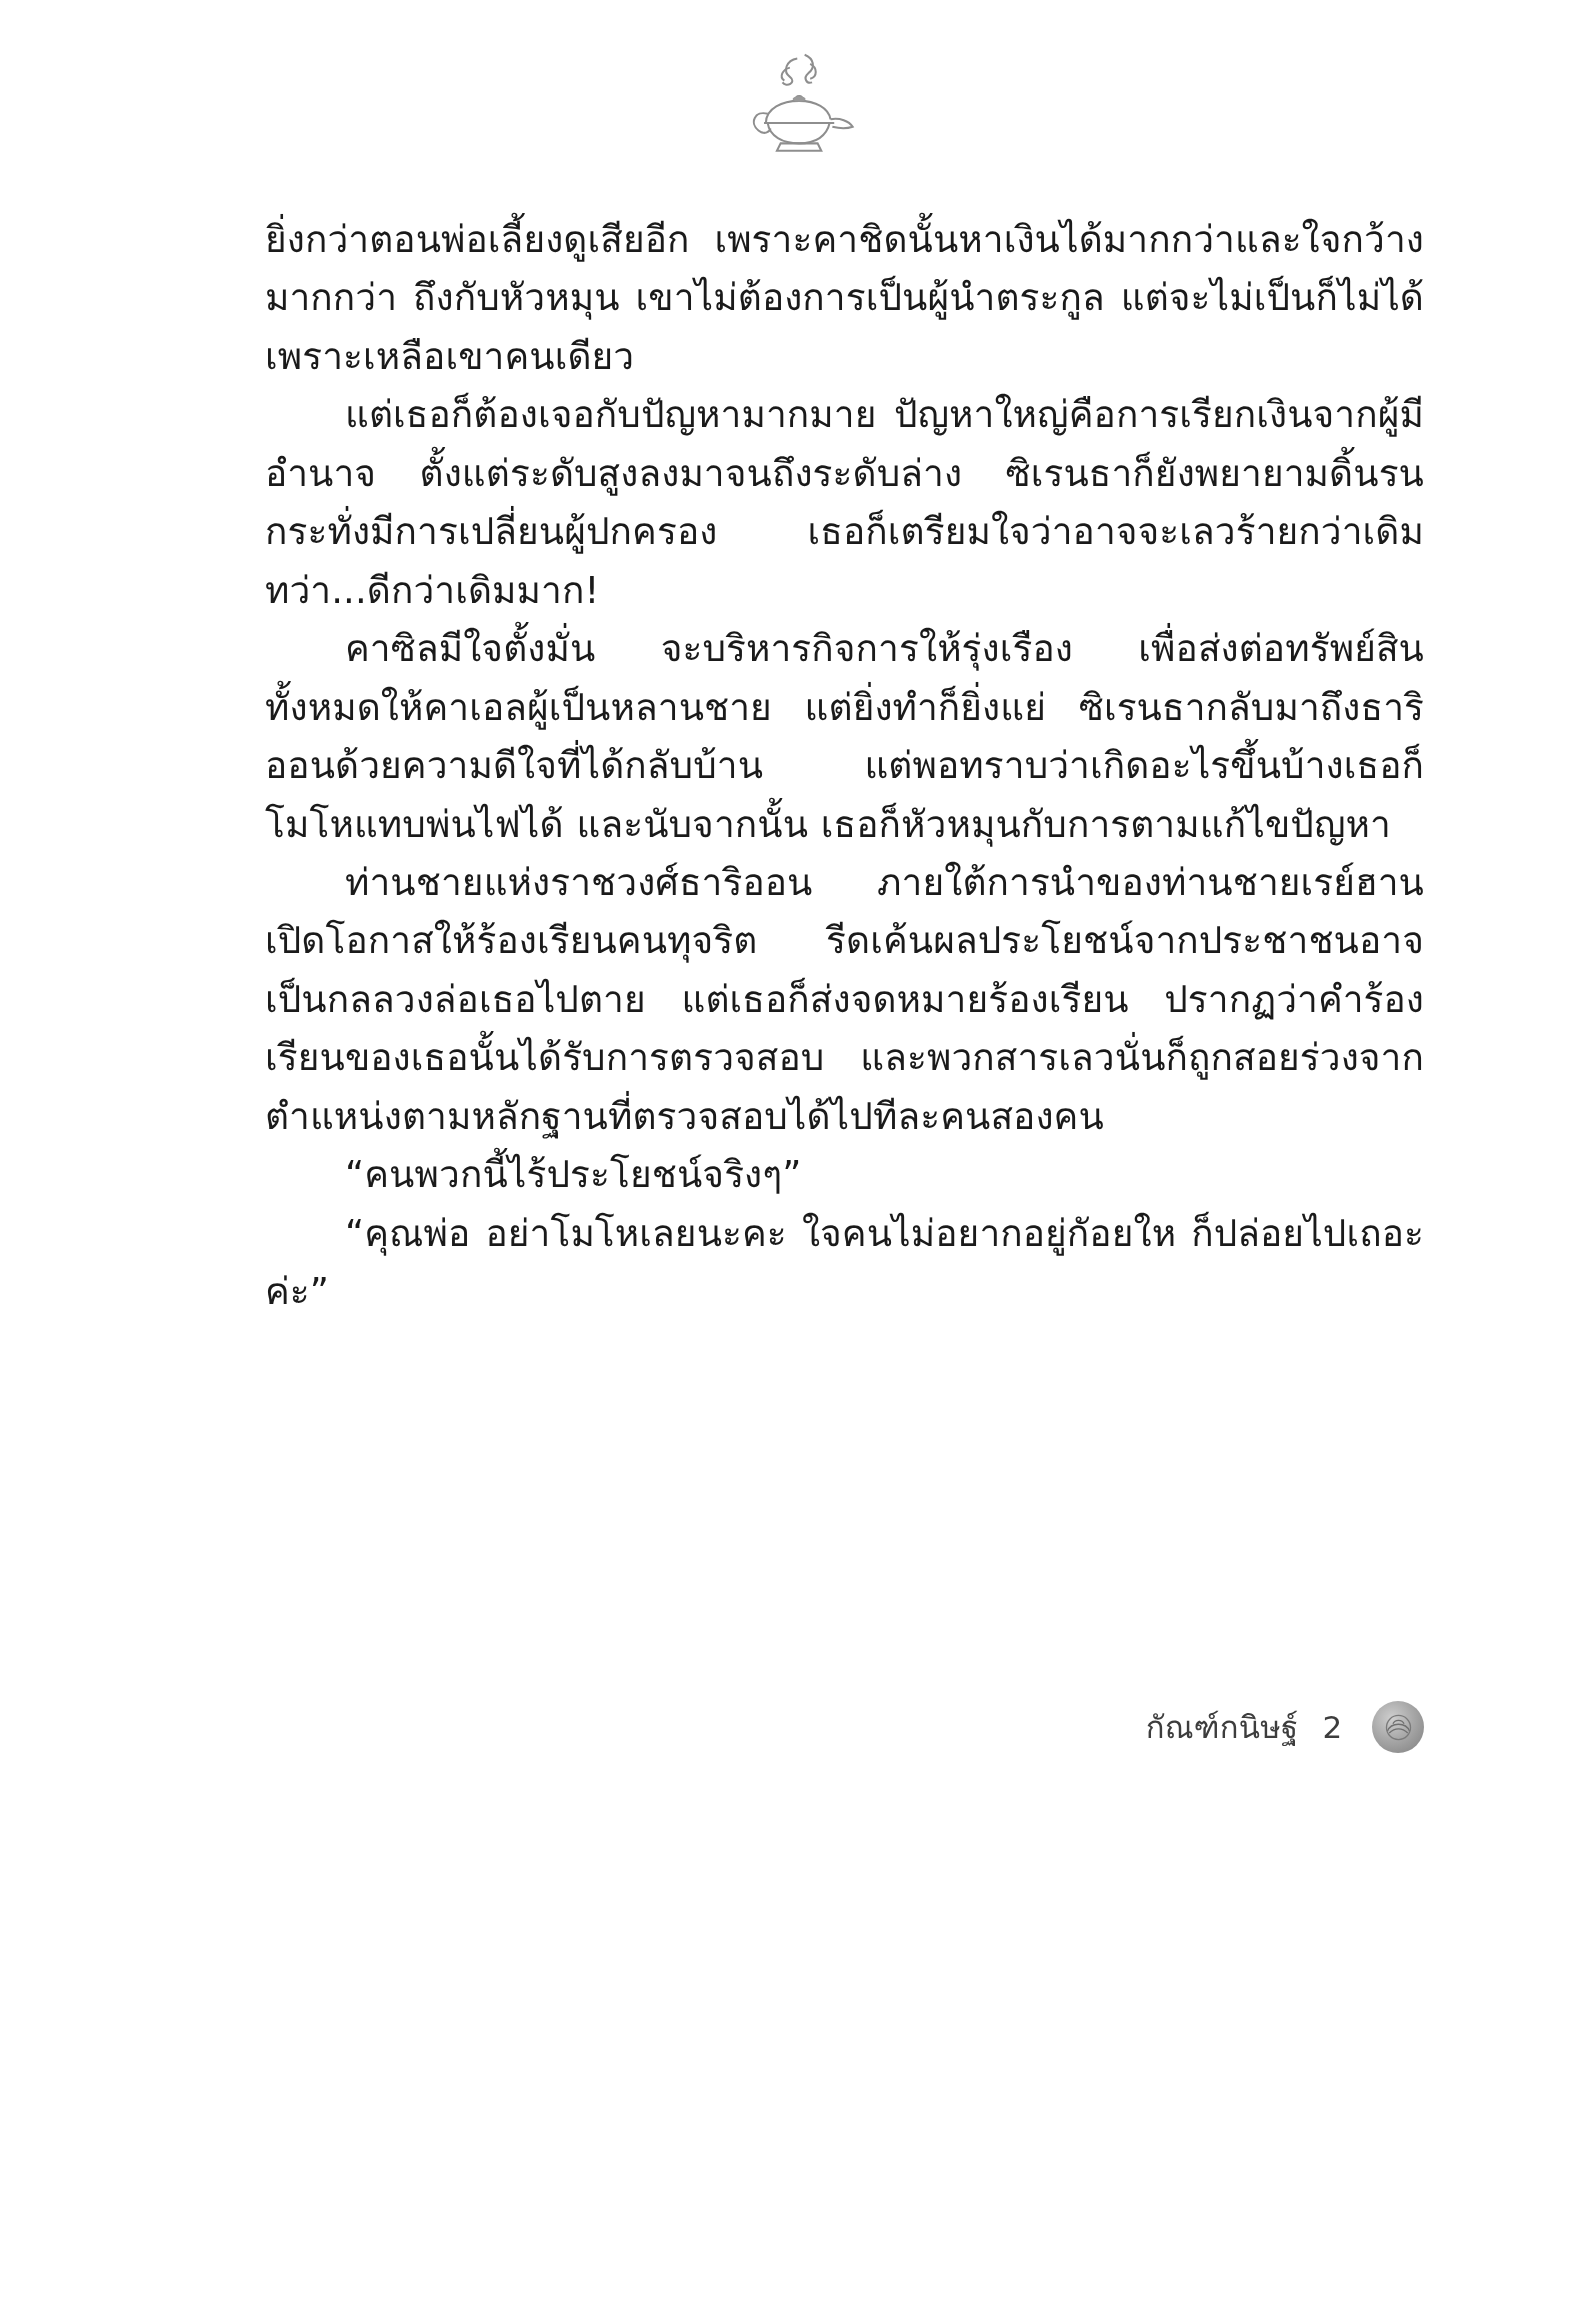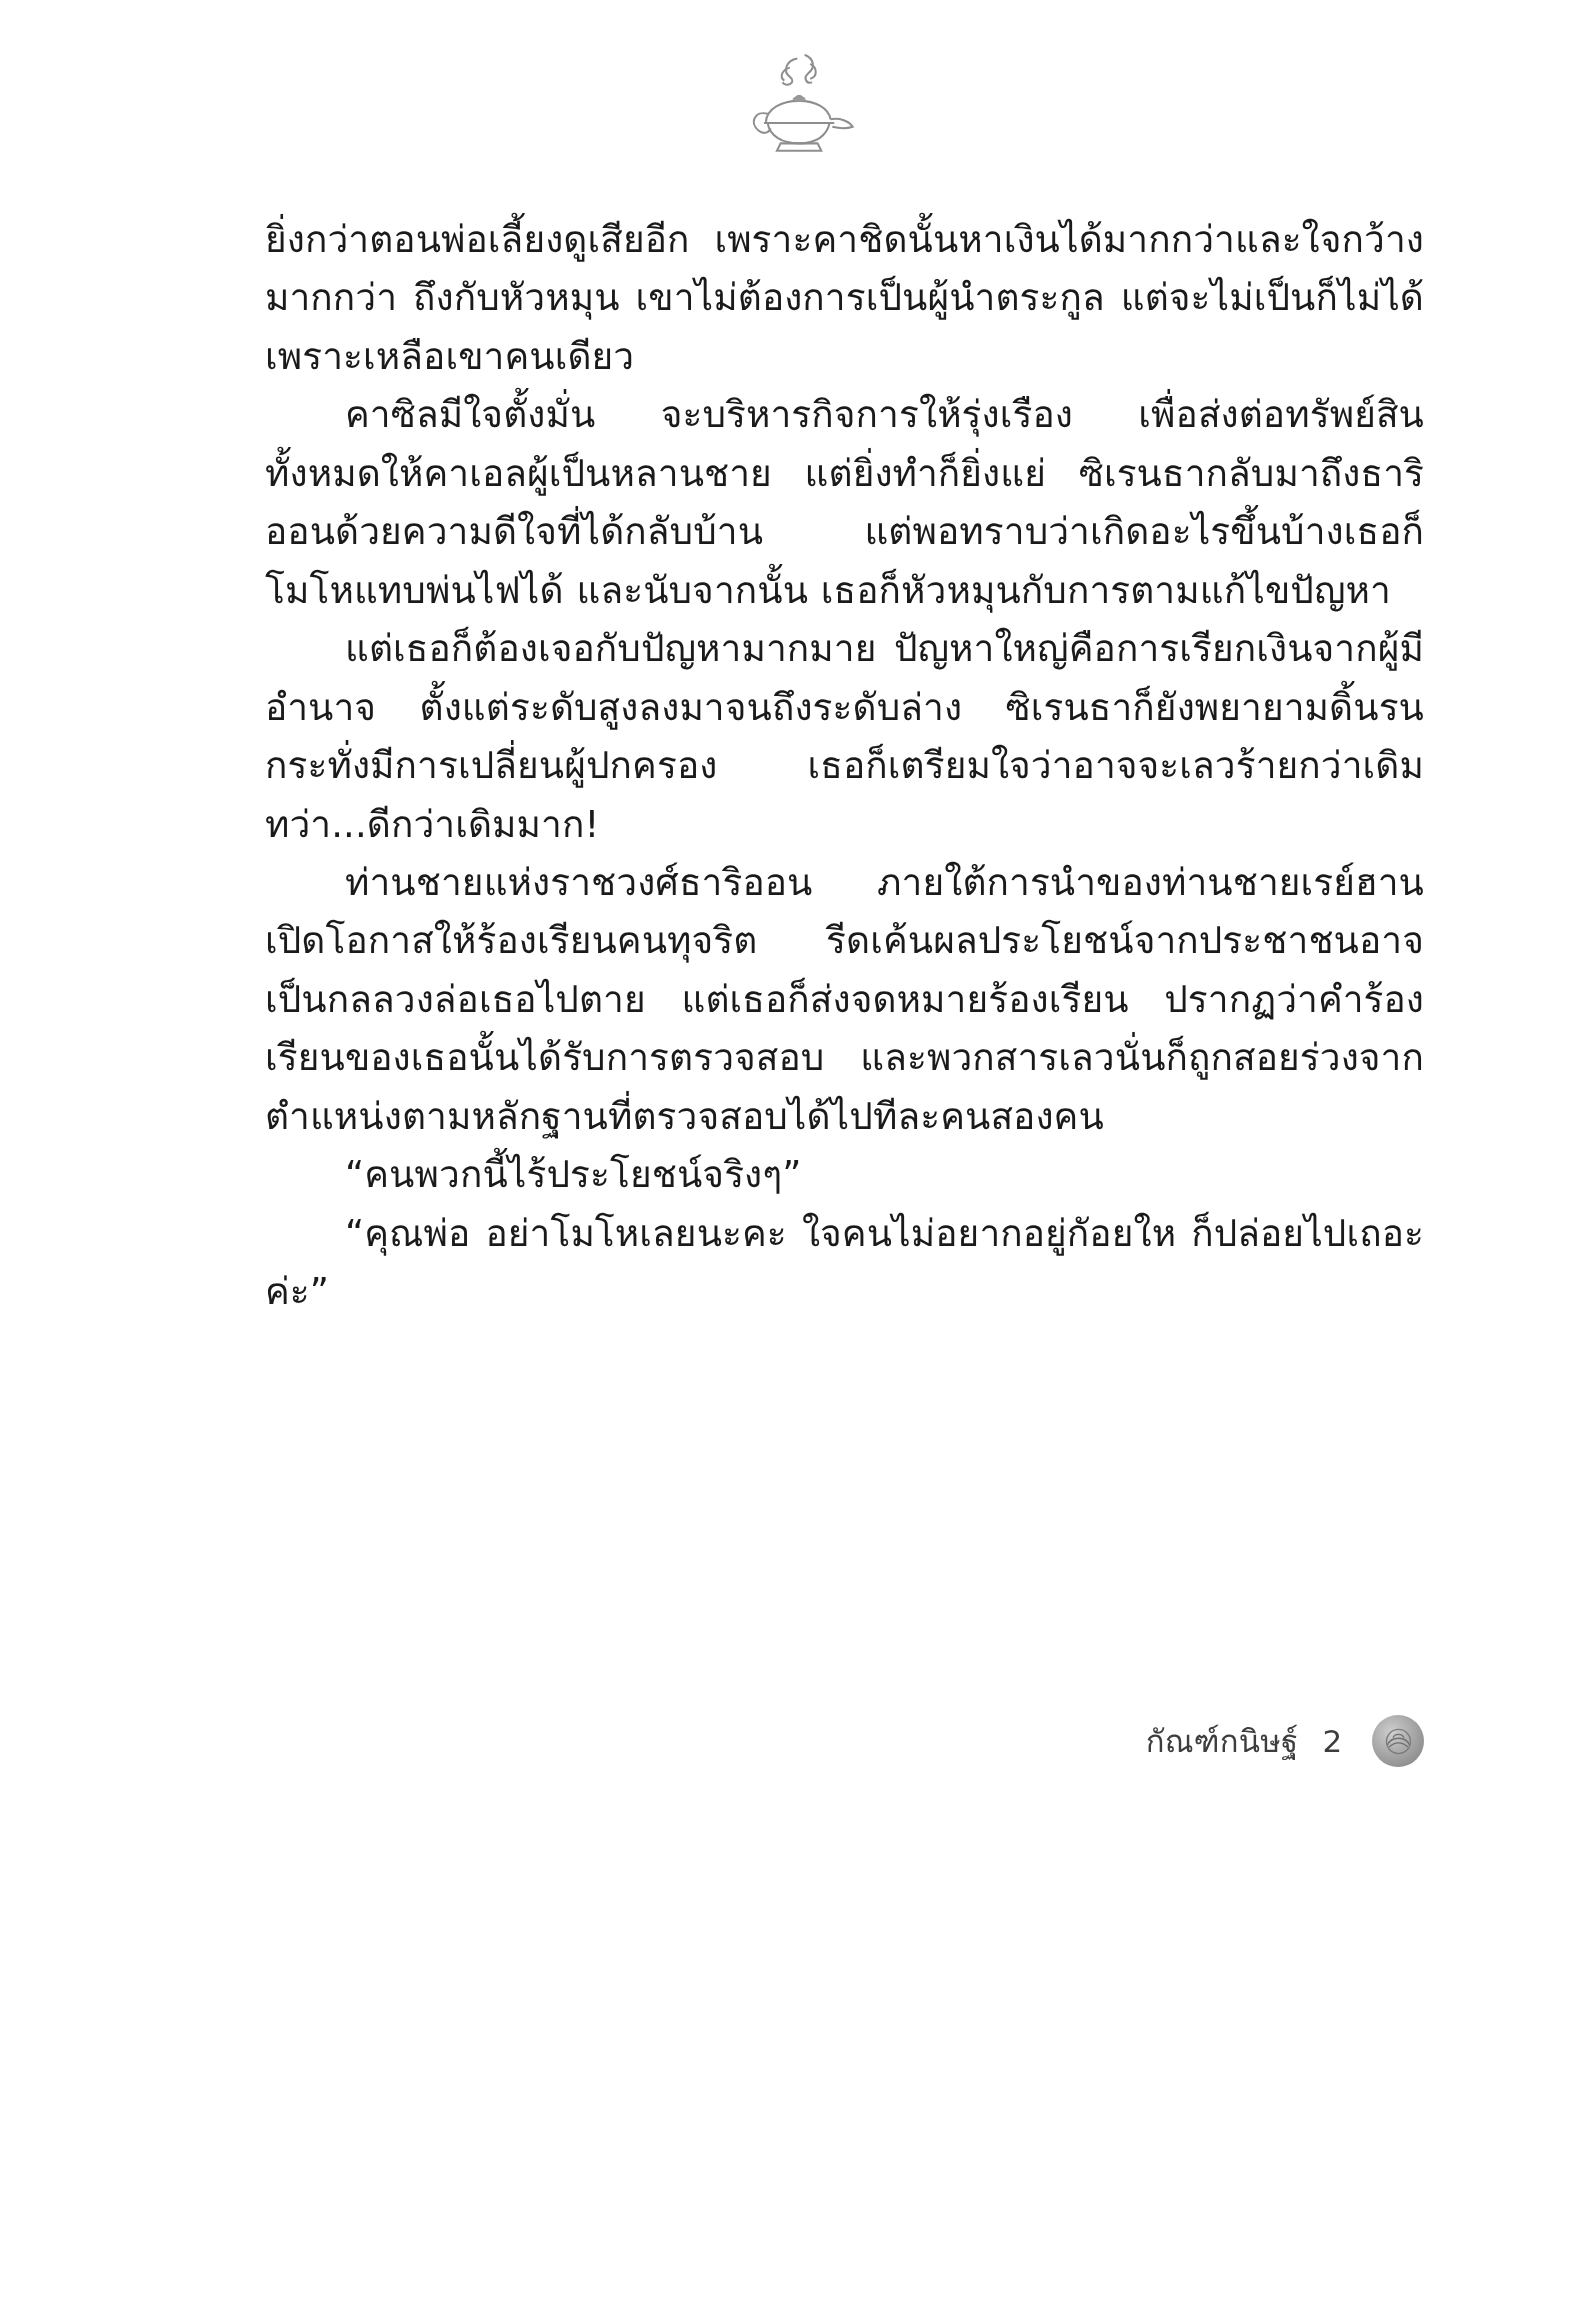--- a/index.html
+++ b/index.html
@@ -51,21 +51,21 @@
     letter-spacing: 0.1px;
     word-spacing: 0.9px;
   }
   .para.indent {
     text-indent: 80px;
   }
 
   
   .footer {
     position: absolute;
-    bottom: 85px;
+    bottom: 99px;
     right: 165px;
     display: flex;
     align-items: center;
     gap: 20.4px;
   }
   .footer-title {
     font-size: 31px;
     color: #3d3d3d;
     letter-spacing: 0.3px;
   }
@@ -112,22 +112,22 @@
         <path d="M60 100 L 100 100 L 104 108 L 56 108 Z"></path>
       </g>
       <g fill="#9a9a9a">
         <ellipse cx="80" cy="52" rx="7" ry="3"></ellipse>
       </g>
     </svg>
   </div>
 
   <div class="content">
     <p class="para">ยิ่งกว่าตอนพ่อเลี้ยงดูเสียอีก  เพราะคาชิดนั้นหาเงินได้มากกว่าและใจกว้างมากกว่า  ถึงกับหัวหมุน  เขาไม่ต้องการเป็นผู้นำตระกูล  แต่จะไม่เป็นก็ไม่ได้ เพราะเหลือเขาคนเดียว</p>
+    <p class="para indent">แต่เธอก็ต้องเจอกับปัญหามากมาย  ปัญหาใหญ่คือการเรียกเงินจากผู้มีอำนาจ  ตั้งแต่ระดับสูงลงมาจนถึงระดับล่าง  ซิเรนธาก็ยังพยายามดิ้นรน กระทั่งมีการเปลี่ยนผู้ปกครอง เธอก็เตรียมใจว่าอาจจะเลวร้ายกว่าเดิม ทว่า...ดีกว่าเดิมมาก!</p>
     <p class="para indent">คาซิลมีใจตั้งมั่น จะบริหารกิจการให้รุ่งเรือง เพื่อส่งต่อทรัพย์สินทั้งหมดให้คาเอลผู้เป็นหลานชาย  แต่ยิ่งทำก็ยิ่งแย่  ซิเรนธากลับมาถึงธาริออนด้วยความดีใจที่ได้กลับบ้าน  แต่พอทราบว่าเกิดอะไรขึ้นบ้างเธอก็โมโหแทบพ่นไฟได้  และนับจากนั้น  เธอก็หัวหมุนกับการตามแก้ไขปัญหา</p>
-    <p class="para indent">แต่เธอก็ต้องเจอกับปัญหามากมาย  ปัญหาใหญ่คือการเรียกเงินจากผู้มีอำนาจ  ตั้งแต่ระดับสูงลงมาจนถึงระดับล่าง  ซิเรนธาก็ยังพยายามดิ้นรน กระทั่งมีการเปลี่ยนผู้ปกครอง เธอก็เตรียมใจว่าอาจจะเลวร้ายกว่าเดิม ทว่า...ดีกว่าเดิมมาก!</p>
     <p class="para indent">ท่านชายแห่งราชวงศ์ธาริออน ภายใต้การนำของท่านชายเรย์ฮานเปิดโอกาสให้ร้องเรียนคนทุจริต  รีดเค้นผลประโยชน์จากประชาชนอาจเป็นกลลวงล่อเธอไปตาย  แต่เธอก็ส่งจดหมายร้องเรียน  ปรากฏว่าคำร้องเรียนของเธอนั้นได้รับการตรวจสอบ  และพวกสารเลวนั่นก็ถูกสอยร่วงจากตำแหน่งตามหลักฐานที่ตรวจสอบได้ไปทีละคนสองคน</p>
     <p class="para indent">“คนพวกนี้ไร้ประโยชน์จริงๆ”</p>
     <p class="para indent">“คุณพ่อ อย่าโมโหเลยนะคะ ใจคนไม่อยากอยู่กัอยให ก็ปล่อยไปเถอะค่ะ”</p>
   </div>
 
   <div class="footer">
     <span class="footer-title">กัณฑ์กนิษฐ์</span>
     <span class="footer-page">2</span>
     <span class="footer-emblem">
       <svg width="37" height="37" viewBox="0 0 40 40" aria-hidden="true">

